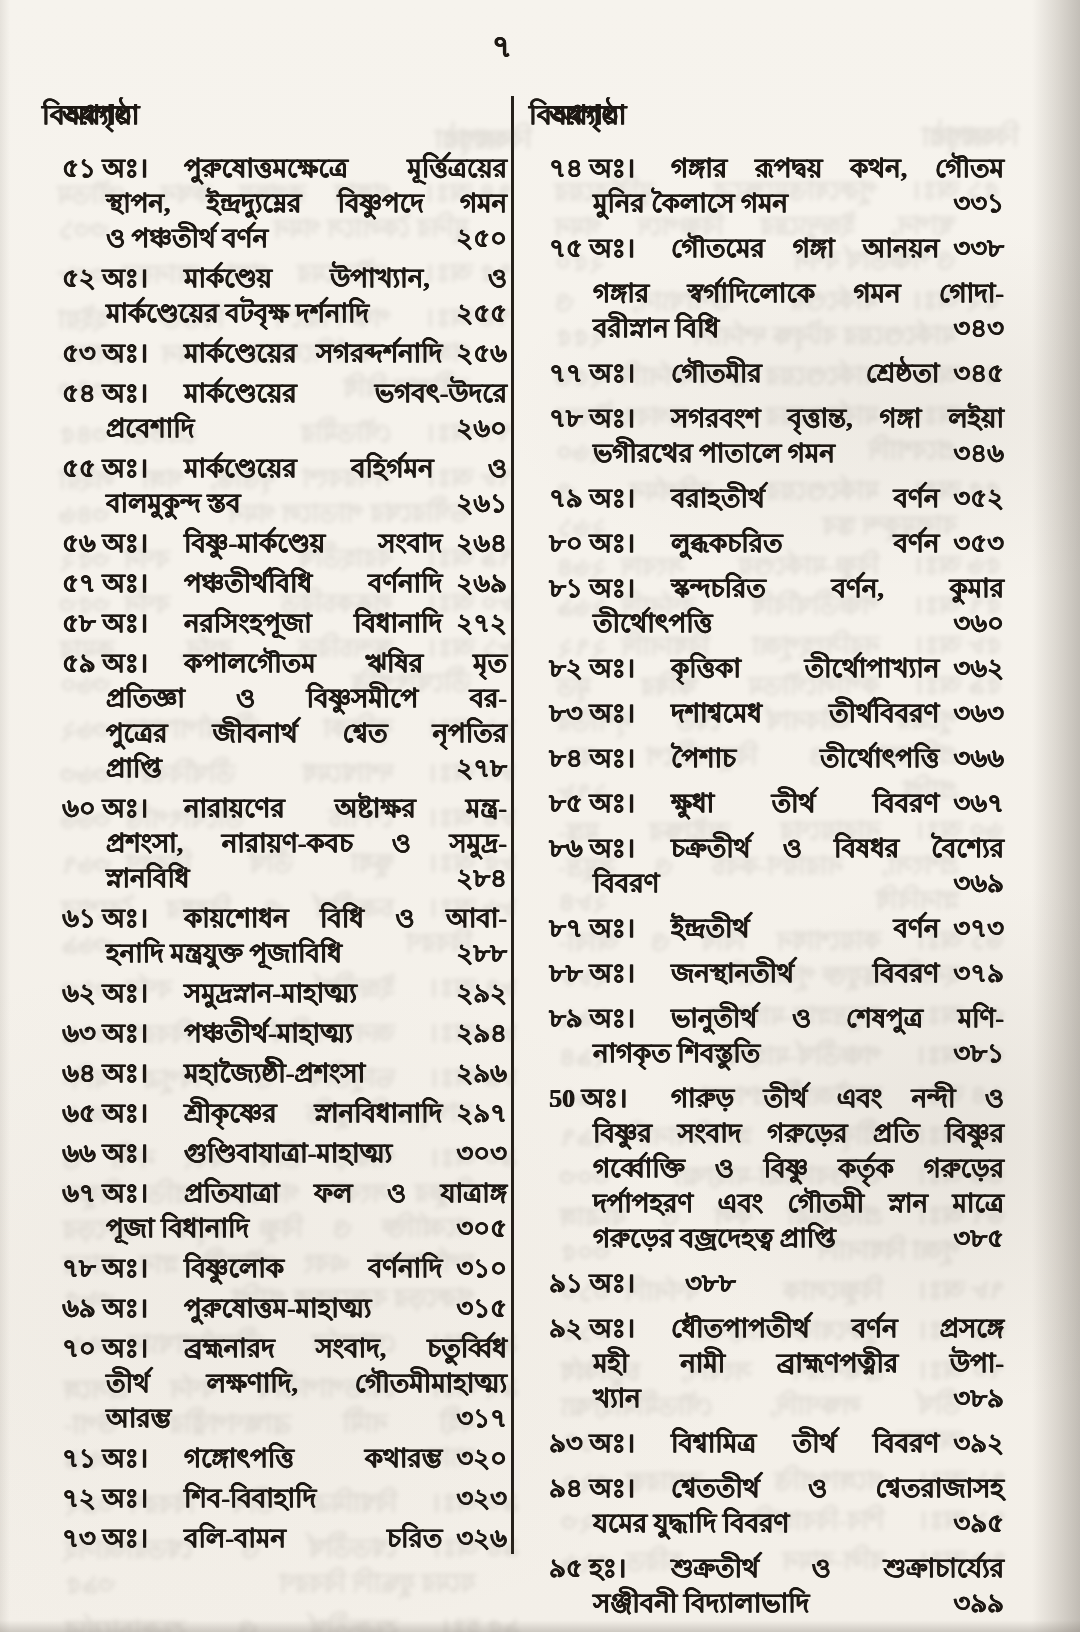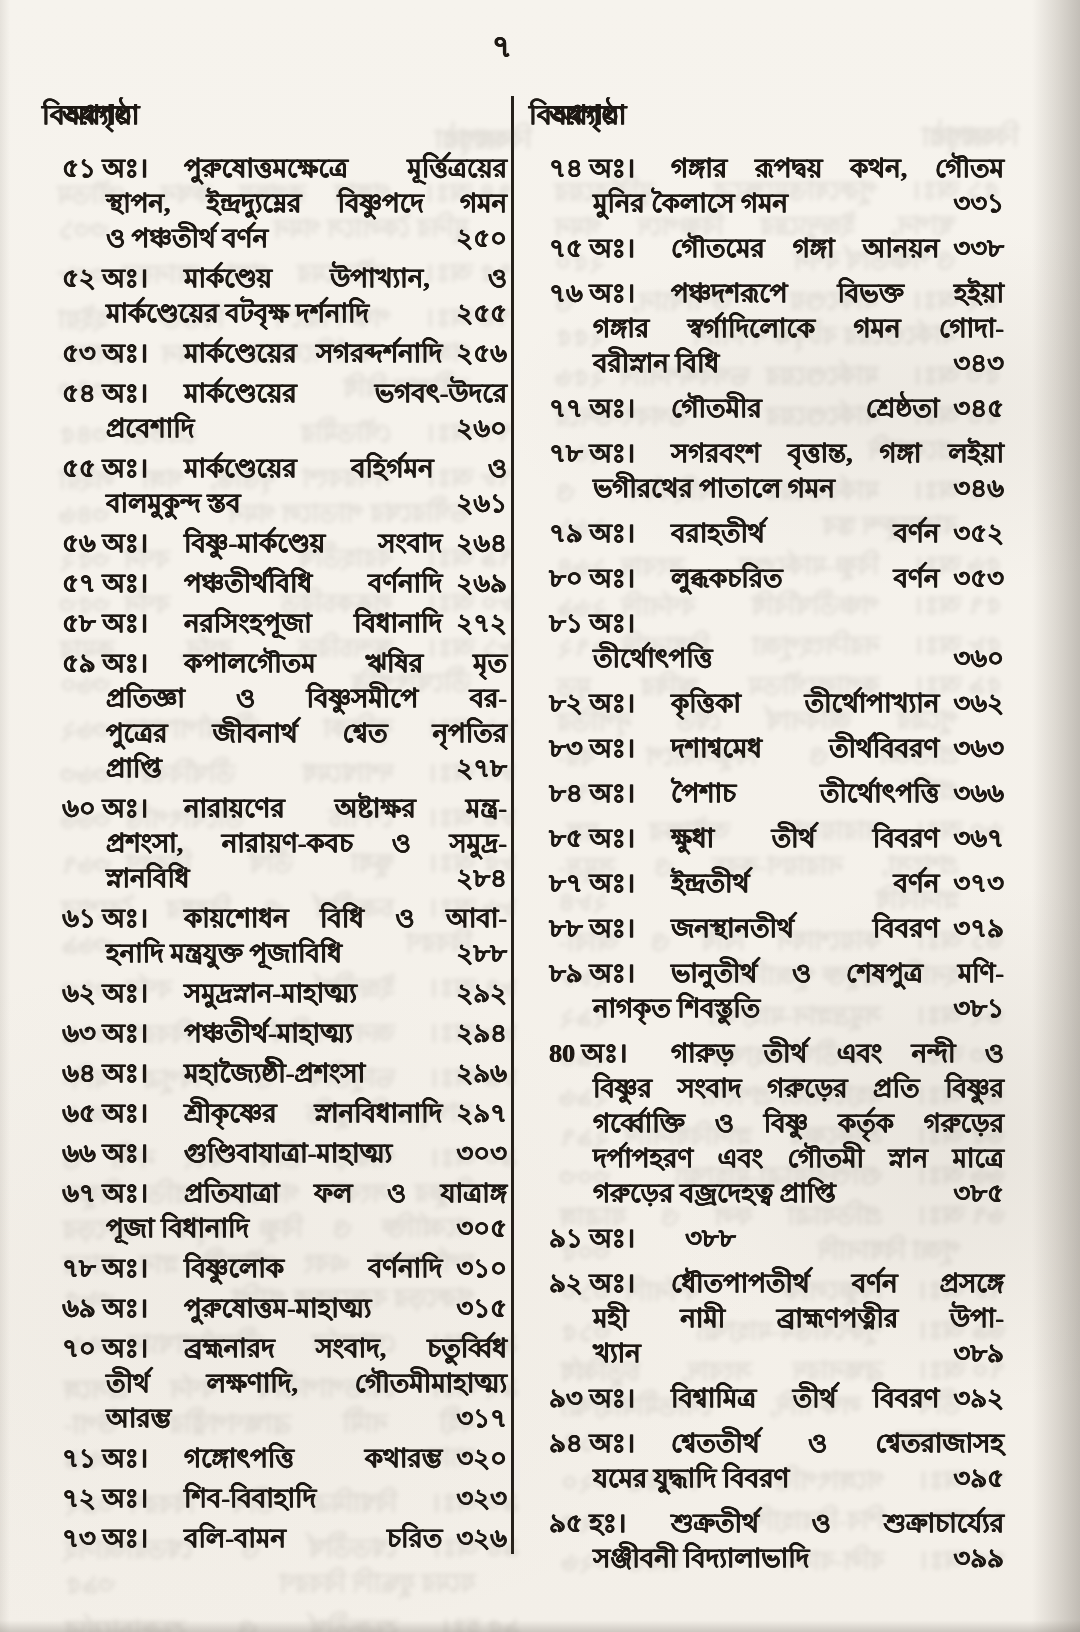--- a/index.html
+++ b/index.html
@@ -303,24 +303,20 @@
           </div>
         </div>
         <div class="entry">
           <div class="line first lastline">
             <span class="num">৭৫ অঃ।</span>
             <span class="txt">গৌতমের গঙ্গা আনয়ন</span>
             <span class="page">৩৩৮</span>
           </div>
         </div>
         <div class="entry">
-          <div class="line first">
-            <span class="num">৭৬ অঃ।</span>
-            <span class="txt">পঞ্চদশরূপে বিভক্ত হইয়া</span>
-          </div>
           <div class="line cont">
             <span class="txt">গঙ্গার স্বর্গাদিলোকে গমন গোদা-</span>
           </div>
           <div class="line cont lastline">
             <span class="txt">বরীস্নান বিধি</span>
             <span class="page">৩৪৩</span>
           </div>
         </div>
         <div class="entry">
           <div class="line first lastline">
@@ -349,20 +345,21 @@
         <div class="entry">
           <div class="line first lastline">
             <span class="num">৮০ অঃ।</span>
             <span class="txt">লুব্ধকচরিত বর্ণন</span>
             <span class="page">৩৫৩</span>
           </div>
         </div>
         <div class="entry">
           <div class="line first">
             <span class="num">৮১ অঃ।</span>
+            <span class="txt">স্কন্দচরিত বর্ণন, কুমার</span>
           </div>
           <div class="line cont lastline">
             <span class="txt">তীর্থোৎপত্তি</span>
             <span class="page">৩৬০</span>
           </div>
         </div>
         <div class="entry">
           <div class="line first lastline">
             <span class="num">৮২ অঃ।</span>
             <span class="txt">কৃত্তিকা তীর্থোপাখ্যান</span>
@@ -384,20 +381,30 @@
           </div>
         </div>
         <div class="entry">
           <div class="line first lastline">
             <span class="num">৮৫ অঃ।</span>
             <span class="txt">ক্ষুধা তীর্থ বিবরণ</span>
             <span class="page">৩৬৭</span>
           </div>
         </div>
         <div class="entry">
+          <div class="line first">
+            <span class="num">৮৬ অঃ।</span>
+            <span class="txt">চক্রতীর্থ ও বিষধর বৈশ্যের</span>
+          </div>
+          <div class="line cont lastline">
+            <span class="txt">বিবরণ</span>
+            <span class="page">৩৬৯</span>
+          </div>
+        </div>
+        <div class="entry">
           <div class="line first lastline">
             <span class="num">৮৭ অঃ।</span>
             <span class="txt">ইন্দ্রতীর্থ বর্ণন</span>
             <span class="page">৩৭৩</span>
           </div>
         </div>
         <div class="entry">
           <div class="line first lastline">
             <span class="num">৮৮ অঃ।</span>
             <span class="txt">জনস্থানতীর্থ বিবরণ</span>
@@ -409,21 +416,21 @@
             <span class="num">৮৯ অঃ।</span>
             <span class="txt">ভানুতীর্থ ও শেষপুত্র মণি-</span>
           </div>
           <div class="line cont lastline">
             <span class="txt">নাগকৃত শিবস্তুতি</span>
             <span class="page">৩৮১</span>
           </div>
         </div>
         <div class="entry">
           <div class="line first">
-            <span class="num">80 অঃ।</span>
+            <span class="num">50 অঃ।</span>
             <span class="txt">গারুড় তীর্থ এবং নন্দী ও</span>
           </div>
           <div class="line cont">
             <span class="txt">বিষ্ণুর সংবাদ গরুড়ের প্রতি বিষ্ণুর</span>
           </div>
           <div class="line cont">
             <span class="txt">গর্ব্বোক্তি ও বিষ্ণু কর্তৃক গরুড়ের</span>
           </div>
           <div class="line cont">
             <span class="txt">দর্পাপহরণ এবং গৌতমী স্নান মাত্রে</span>

